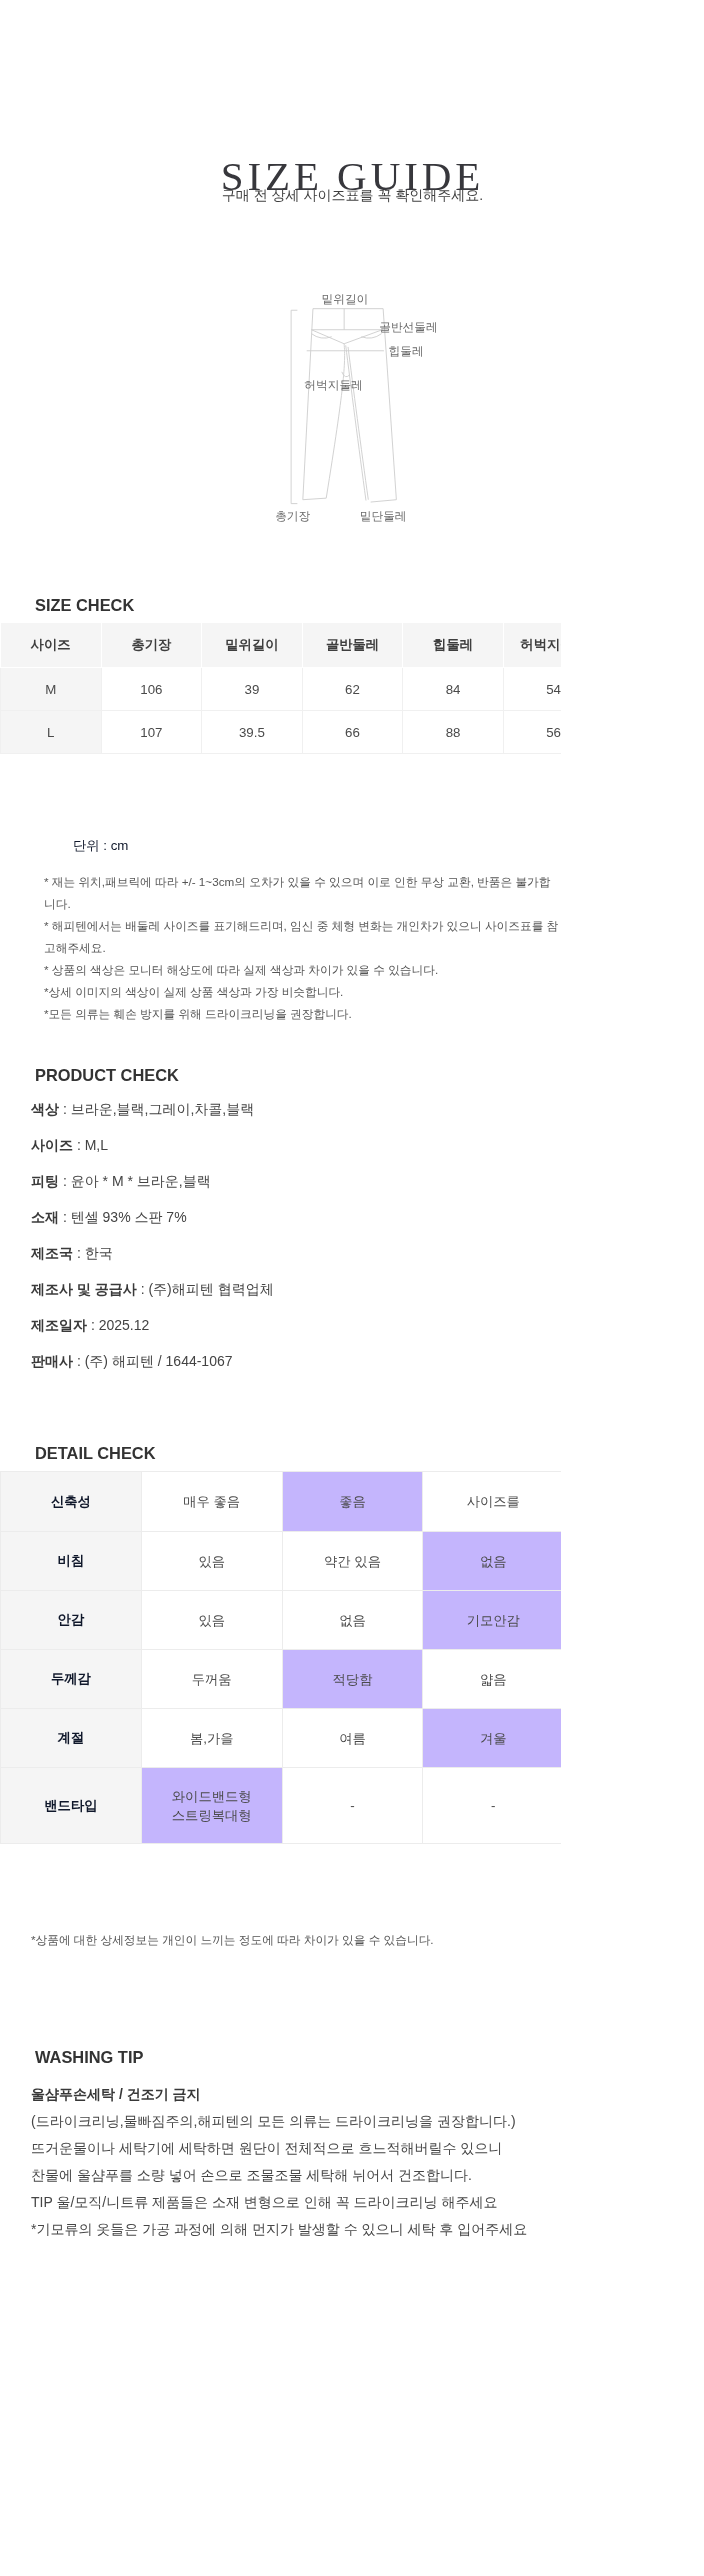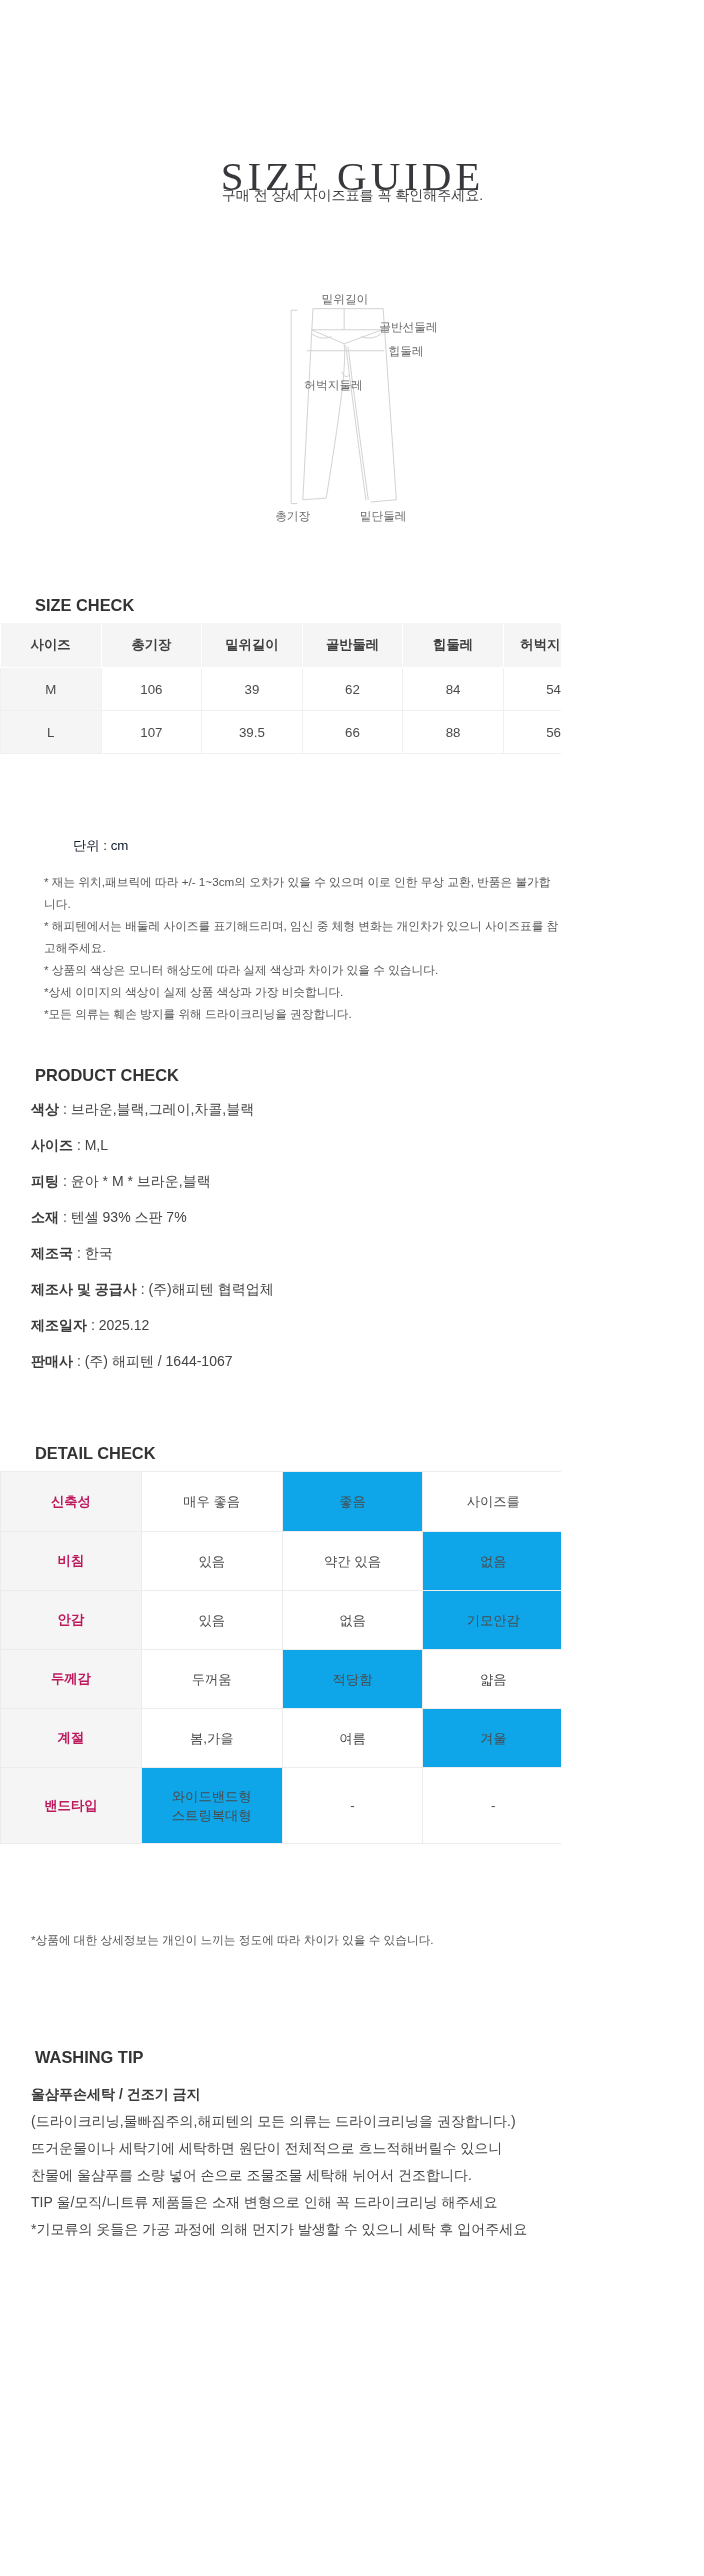--- a/index.html
+++ b/index.html
@@ -28,23 +28,23 @@
                        color:#4a4a4a;text-align:center;font-weight:400;}
   .unit{position:absolute;top:837px;left:31px;font-size:13.3px;color:#0f172a;margin-left:42px;}
   .size-notes{position:absolute;top:871px;left:44px;font-size:11.7px;line-height:22px;color:#555;}
   .prod-list{position:absolute;top:1091px;left:31px;font-size:14px;line-height:36px;color:#434343;}
   .prod-list .lbl{font-weight:700;color:#3a3a3a;}
   .sep{white-space:pre;}
   .detail-table{position:absolute;top:1471px;left:0;width:705px;font-size:13.3px;text-align:center;}
   .detail-table tr{height:59px;}
   .detail-table tr:first-child{height:60px;}
   .detail-table tr:last-child{height:76px;}
-  .detail-table th{background:#f5f5f5;font-weight:700;color:#be185d;border:0.8px solid #ececec;}
+  .detail-table th{background:#f5f5f5;font-weight:700;color:#0f172a;border:0.8px solid #ececec;}
   .detail-table td{border:0.8px solid #ececec;color:#4a4a4a;white-space:pre-line;line-height:19px;}
-  .detail-table td.hl{background:#0ea5e9;}
+  .detail-table td.hl{background:#c4b5fd;}
   .detail-note{position:absolute;top:1933px;left:31px;font-size:11.7px;color:#555;}
   .wash{position:absolute;top:2081px;left:31px;font-size:14px;line-height:27px;color:#464646;}
   .wash .strong{font-weight:700;color:#383838;}
 </style>
 </head>
 <body>
 
 <div class="page">
 
   <h1 class="title">SIZE GUIDE</h1>

